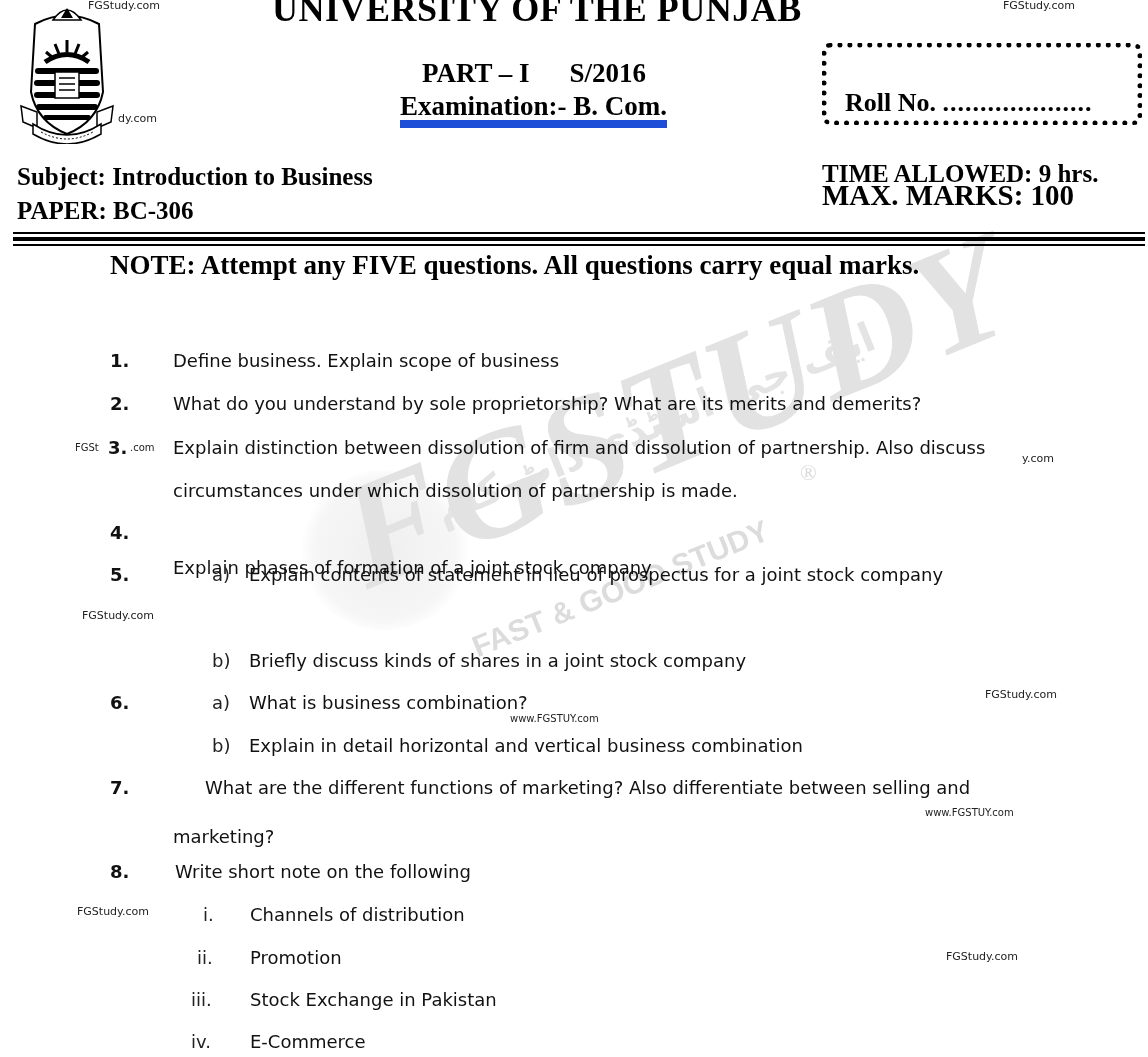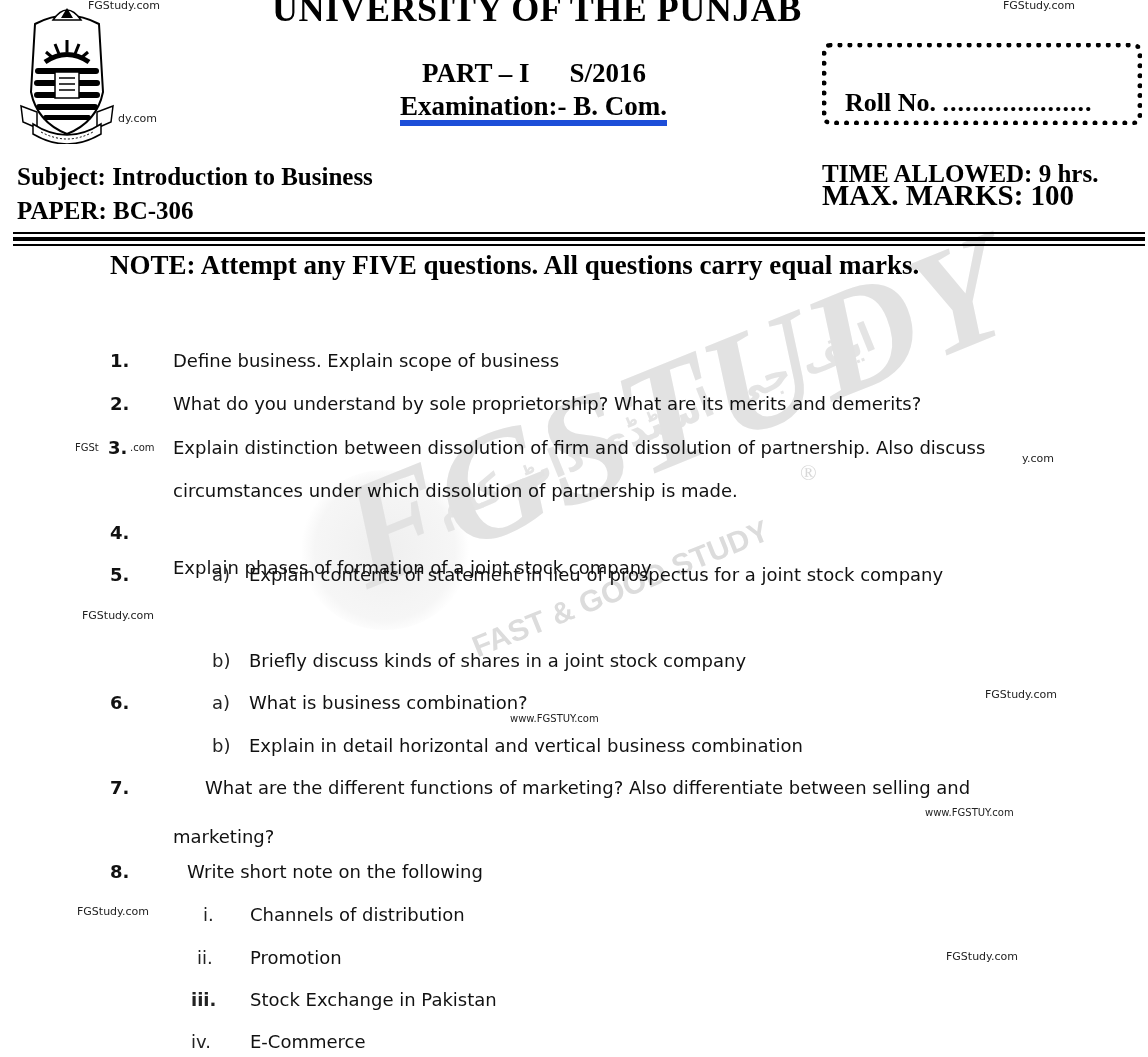--- a/index.html
+++ b/index.html
@@ -12,21 +12,21 @@
   .wm-main { left: 380px; top: 450px; font-size: 150px; transform: rotate(-22deg); transform-origin: left bottom; letter-spacing: 2px; white-space: nowrap; }
   .wm-sub { left: 480px; top: 630px; font-size: 30px; font-family: "Liberation Sans", sans-serif; font-style: normal; transform: rotate(-22deg); transform-origin: left bottom; white-space: nowrap; color: #dcdcdc; }
   .wm-reg { left: 800px; top: 460px; font-size: 22px; font-style: normal; font-weight: normal; color: #d8d8d8; }
   .wm-urdu { left: 420px; top: 400px; font-size: 40px; transform: rotate(-22deg); color: #e4e4e4; font-family: "DejaVu Sans", sans-serif; font-style: normal; white-space: nowrap; }
   .wm-blob { left: 300px; top: 470px; width: 170px; height: 160px; border-radius: 50%; background: radial-gradient(circle, #efefef 0%, #f6f6f6 60%, rgba(255,255,255,0) 72%); }
 
   
   .title { left: 272px; top: -12px; font-size: 36px; font-weight: bold; letter-spacing: 0.5px; white-space: nowrap; }
   .part { left: 422px; top: 58px; font-size: 27px; font-weight: bold; white-space: nowrap; }
   .part span.gap { display: inline-block; width: 40px; }
-  .exam { left: 400px; top: 92px; font-size: 27px; font-weight: bold; white-space: nowrap; border-bottom: 6px solid #1d4ed8; line-height: 28px; }
+  .exam { left: 400px; top: 92px; font-size: 27px; font-weight: bold; white-space: nowrap; border-bottom: 8px solid #1d4ed8; line-height: 28px; }
   .site-small { font-family: "DejaVu Sans", sans-serif; font-size: 11px; color: #222; white-space: nowrap; }
   .roll-box { left: 822px; top: 43px; width: 320px; height: 82px; border: 5px dotted #000; border-radius: 8px; box-sizing: border-box; }
   .roll-label { left: 845px; top: 88px; font-size: 26px; font-weight: bold; white-space: nowrap; }
   .roll-dots { letter-spacing: 1px; }
 
   .logo { left: 17px; top: 2px; width: 100px; height: 142px; }
 
   .subj { left: 17px; top: 163px; font-size: 25px; font-weight: bold; white-space: nowrap; }
   .paper { left: 17px; top: 197px; font-size: 25px; font-weight: bold; white-space: nowrap; }
   .time { left: 822px; top: 160px; font-size: 25px; font-weight: bold; white-space: nowrap; }
@@ -138,27 +138,27 @@
 <div class="abs site-small" style="left:985px; top:688px;">FGStudy.com</div>
 <div class="sub-label" style="left:212px; top:735px;">b)</div>
 <div class="q" style="left:249px; top:735px;">Explain in detail horizontal and vertical business combination</div>
 
 <div class="qnum" style="left:110px; top:777px;">7.</div>
 <div class="q" style="left:173px; top:777px;margin-left:32px;">What are the different functions of marketing?  Also differentiate between selling and</div>
 <div class="abs site-small" style="left:925px; top:807px; font-size:10px;">www.FGSTUY.com</div>
 <div class="q" style="left:173px; top:826px;">marketing?</div>
 
 <div class="qnum" style="left:110px; top:861px;">8.</div>
-<div class="q" style="left:175px; top:861px;margin-left:12px;">Write short note on the following</div>
+<div class="q" style="left:175px; top:861px;">Write short note on the following</div>
 
 <div class="abs site-small" style="left:77px; top:905px;">FGStudy.com</div>
 <div class="sub-label" style="left:203px; top:904px;">i.</div>
 <div class="q" style="left:250px; top:904px;">Channels of distribution</div>
 
 <div class="sub-label" style="left:197px; top:947px;">ii.</div>
 <div class="q" style="left:250px; top:947px;">Promotion</div>
 <div class="abs site-small" style="left:946px; top:950px;">FGStudy.com</div>
 
-<div class="sub-label" style="left:191px; top:989px;font-weight:bold;">iii.</div>
+<div class="sub-label" style="left:191px; top:989px;">iii.</div>
 <div class="q" style="left:250px; top:989px;">Stock Exchange in Pakistan</div>
 
 <div class="sub-label" style="left:191px; top:1031px;">iv.</div>
 <div class="q" style="left:250px; top:1031px;">E-Commerce</div>
 
 </body></html>

